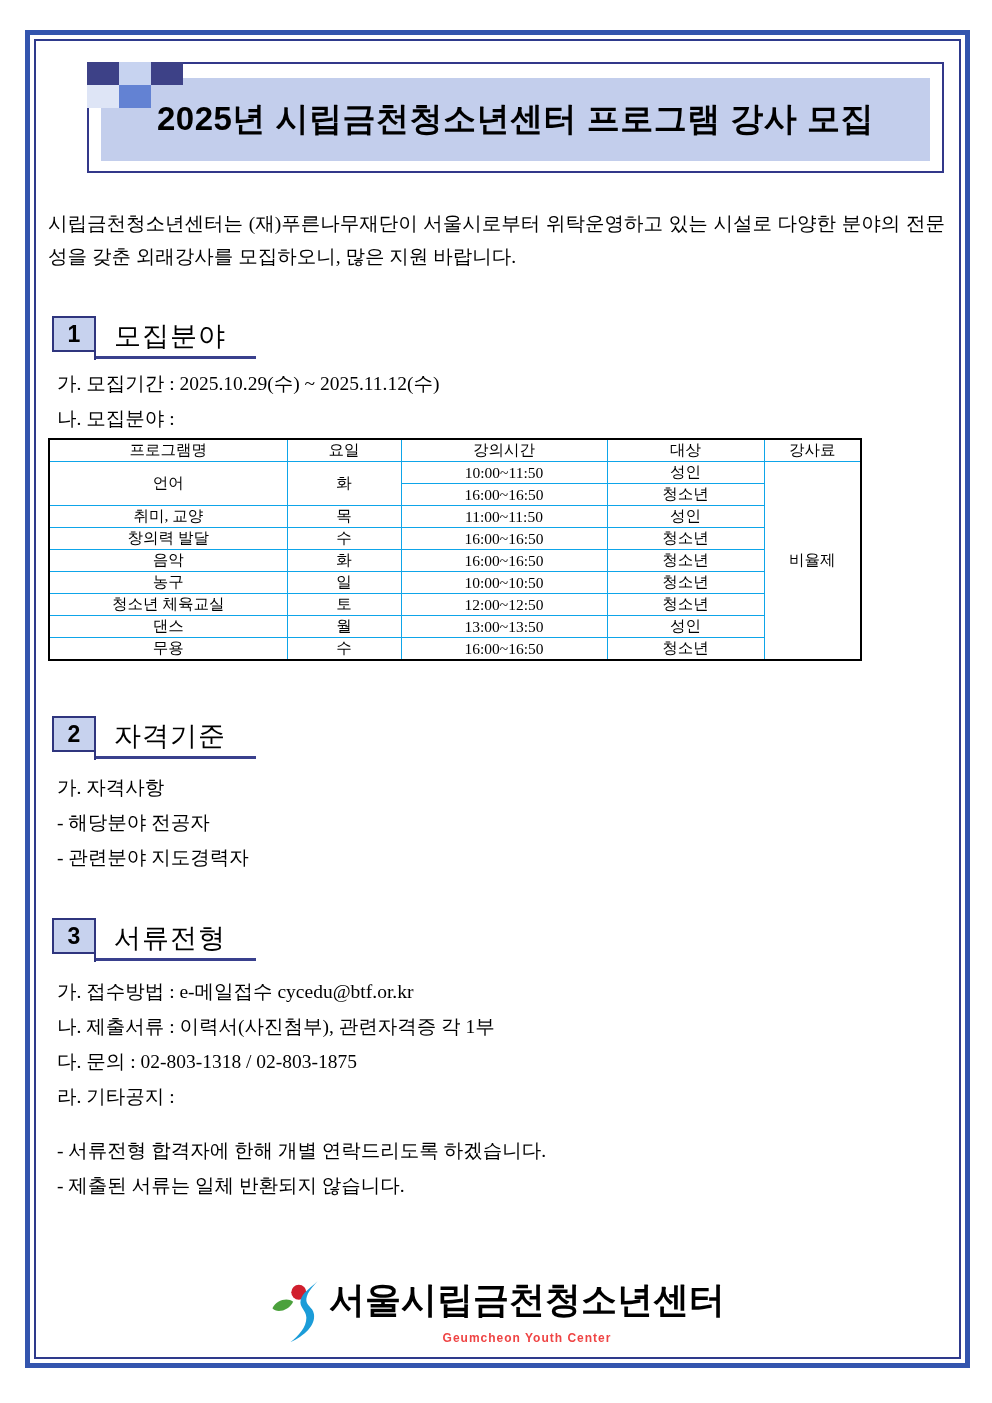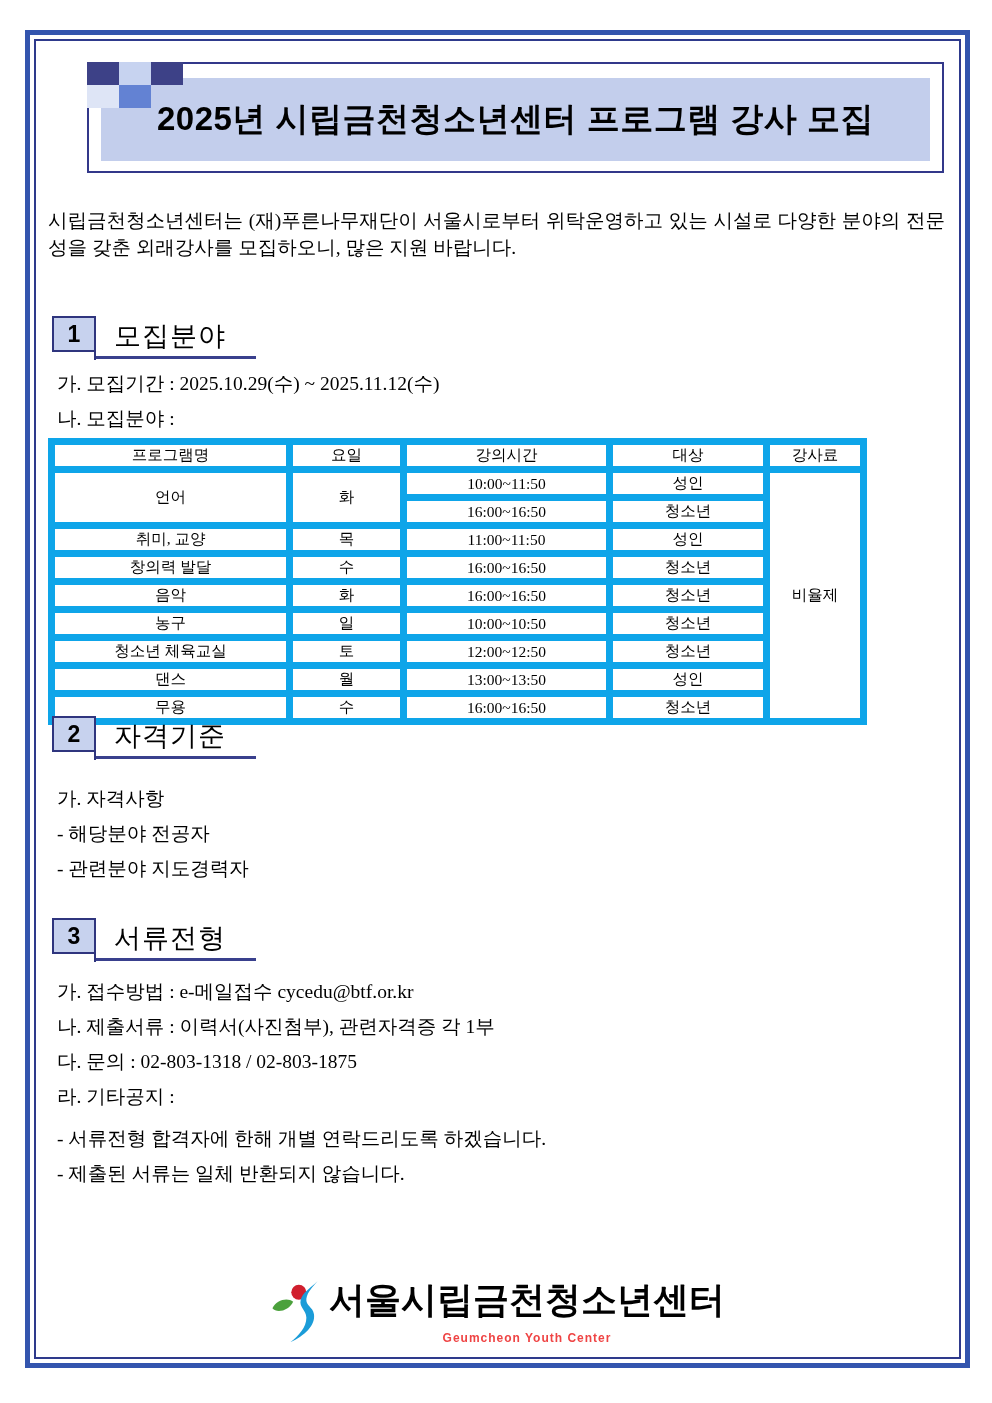--- a/index.html
+++ b/index.html
@@ -44,21 +44,21 @@
   .deco .sq { position: absolute; width: 32px; height: 23px; }
   .sq-a { left: 0;    top: 0;    background: #3D4187; }
   .sq-b { left: 32px; top: 0;    background: #C7D3F0; }
   .sq-c { left: 64px; top: 0;    background: #3D4187; }
   .sq-d { left: 0;    top: 23px; background: #DEE5F6; }
   .sq-e { left: 32px; top: 23px; background: #6382D3; }
 
   
   .intro {
     position: absolute; left: 48px; top: 207px; width: 897px;
-    font-size: 19.5px; line-height: 27px; text-align: justify;
+    font-size: 19.5px; line-height: 33px; text-align: justify;
   }
 
   
   .sec { position: absolute; width: 240px; height: 46px; }
   .sec-num {
     position: absolute; left: 0; top: 0; width: 44px; height: 36px;
     background: #C7D2EE; border: 2px solid #2F357E;
     font-family: "Liberation Sans", sans-serif; font-weight: bold; font-size: 23px;
     display: flex; align-items: center; justify-content: center;
   }
@@ -75,34 +75,34 @@
     position: absolute; left: 44px; top: 40px;
     width: 160px; height: 3px; background: #39408D;
   }
   .sec1 { left: 52px; top: 316px; }
   .sec2 { left: 52px; top: 716px; }
   .sec3 { left: 52px; top: 918px; }
 
   
   .lines { position: absolute; font-size: 19.5px; }
   .lines p { line-height: 35px; white-space: nowrap; }
-  .lines p.gap { margin-top: 7px; }
+  .lines p.gap { margin-top: 19px; }
   .lines-1 { left: 57px; top: 366px; }
-  .lines-2 { left: 57px; top: 770px; margin-top: 11px; }
+  .lines-2 { left: 57px; top: 770px; }
   .lines-3 { left: 57px; top: 974px; }
 
   
   .program-table {
     position: absolute; left: 48px; top: 438px; width: 812px;
     border-collapse: collapse; table-layout: fixed;
     font-size: 15.5px; text-align: center;
     border: 2px solid #000;
   }
   .program-table th, .program-table td {
-    border: 7px solid #0ea5e9; font-weight: normal;
+    border: 1px solid #0ea5e9; font-weight: normal;
     height: 22px; padding: 0 2px; overflow: hidden;
   }
 
   
   .footer-logo {
     position: absolute; left: 0; top: 1280px; width: 100%;
     display: flex; justify-content: center; align-items: flex-start;
   }
   .logo-icon { width: 58px; height: 66px; margin-right: 4px; }
   .org-block { text-align: center; }

